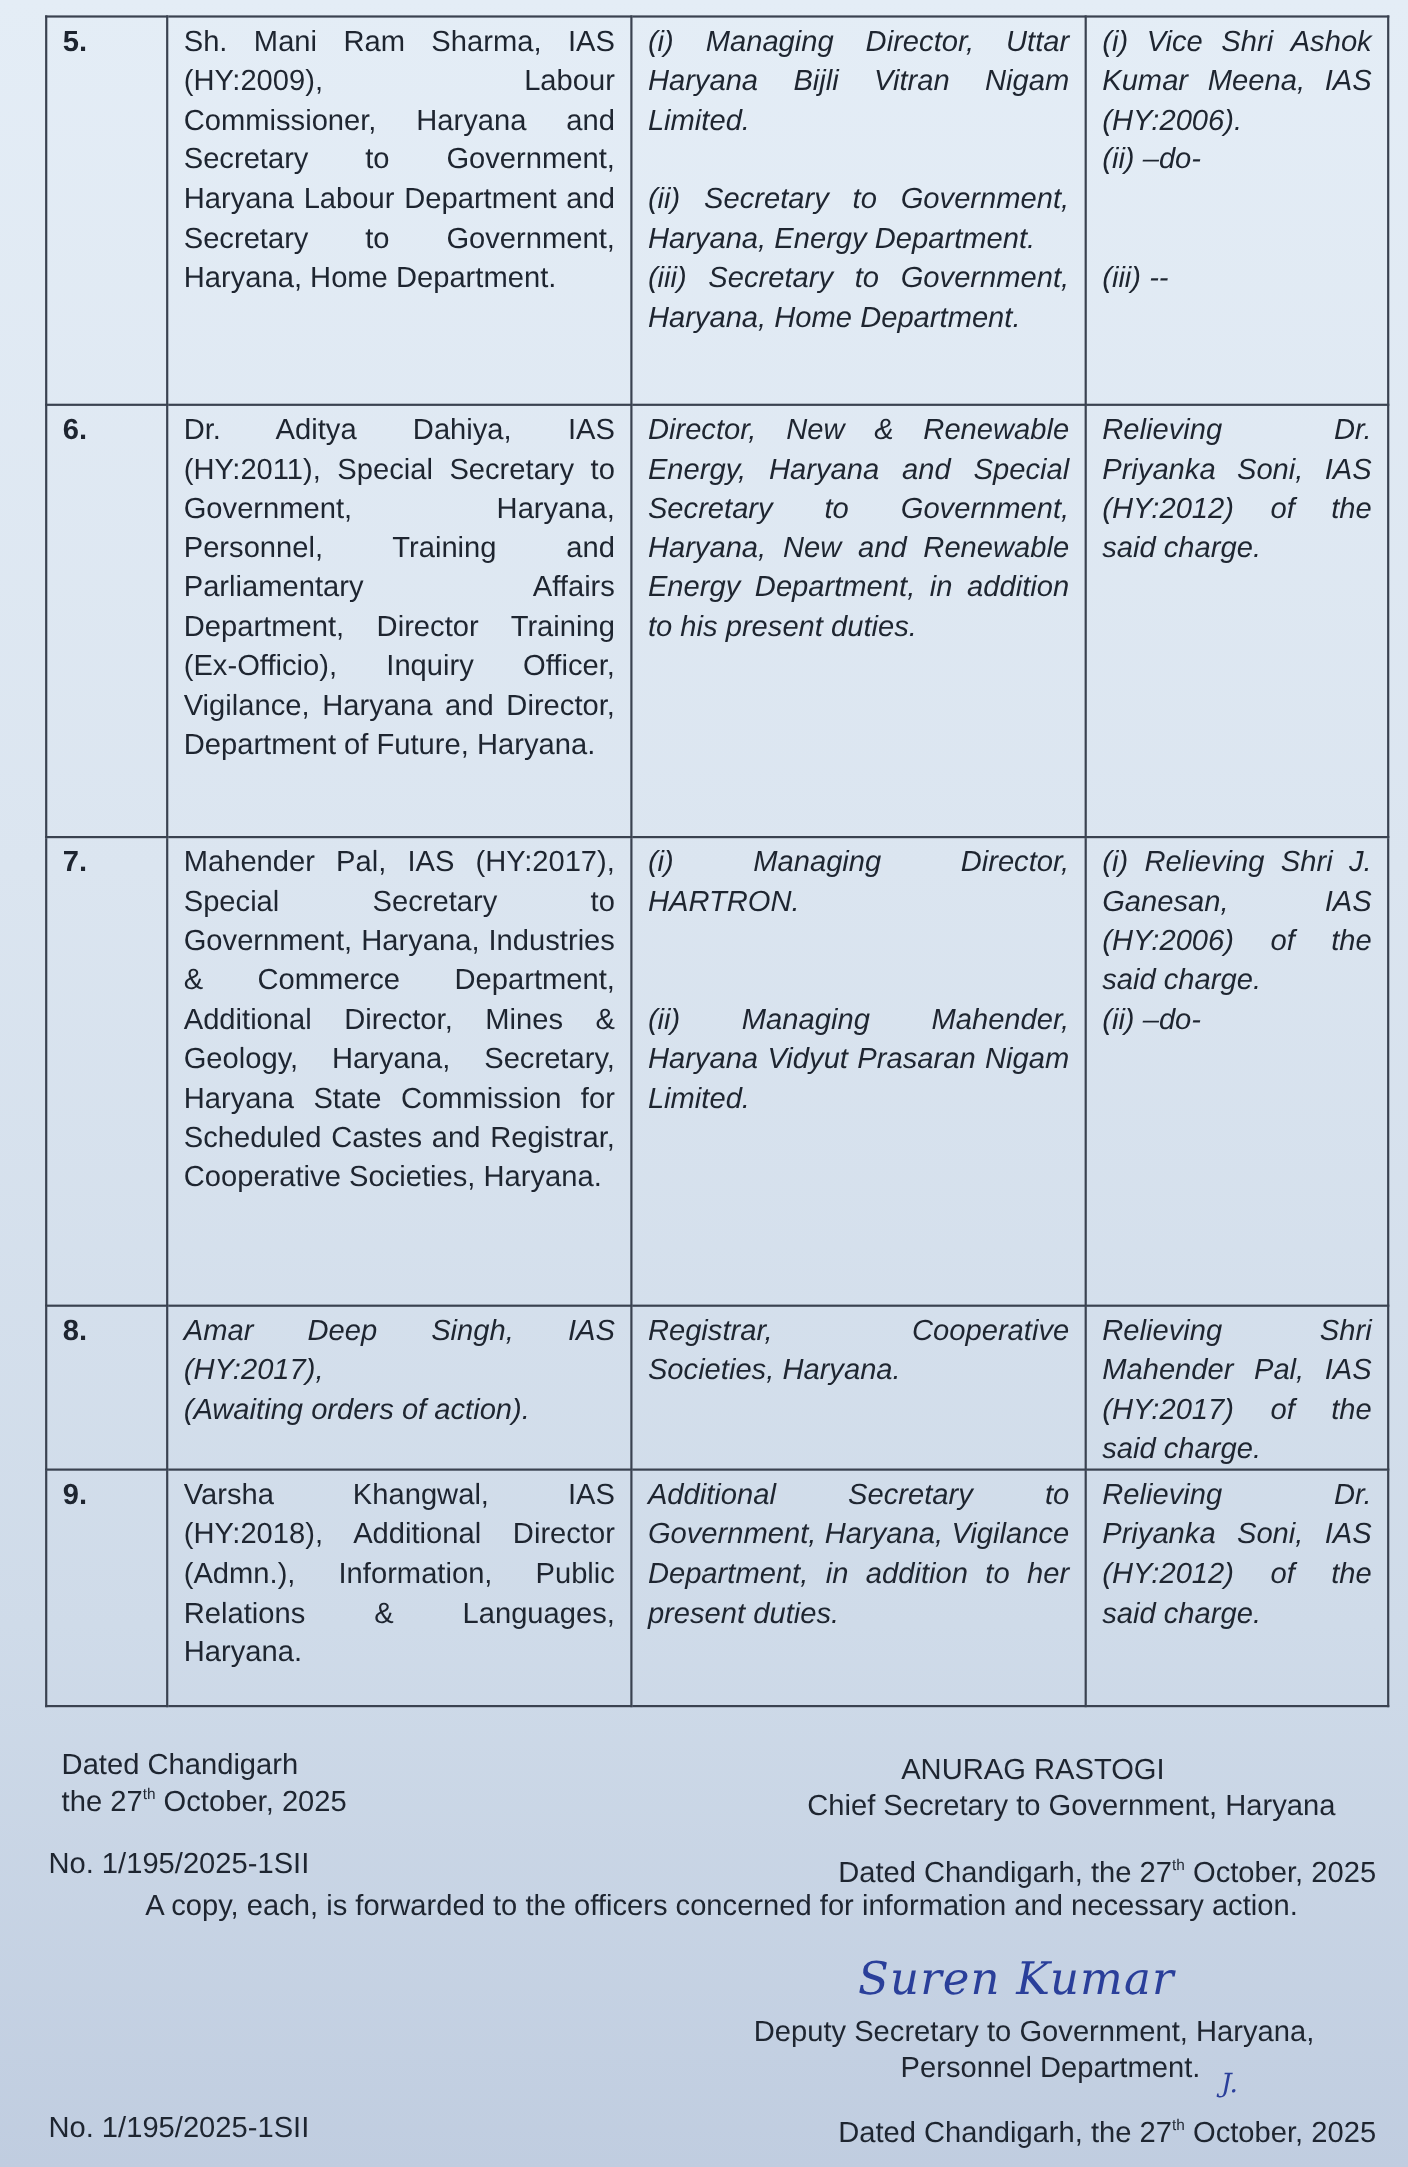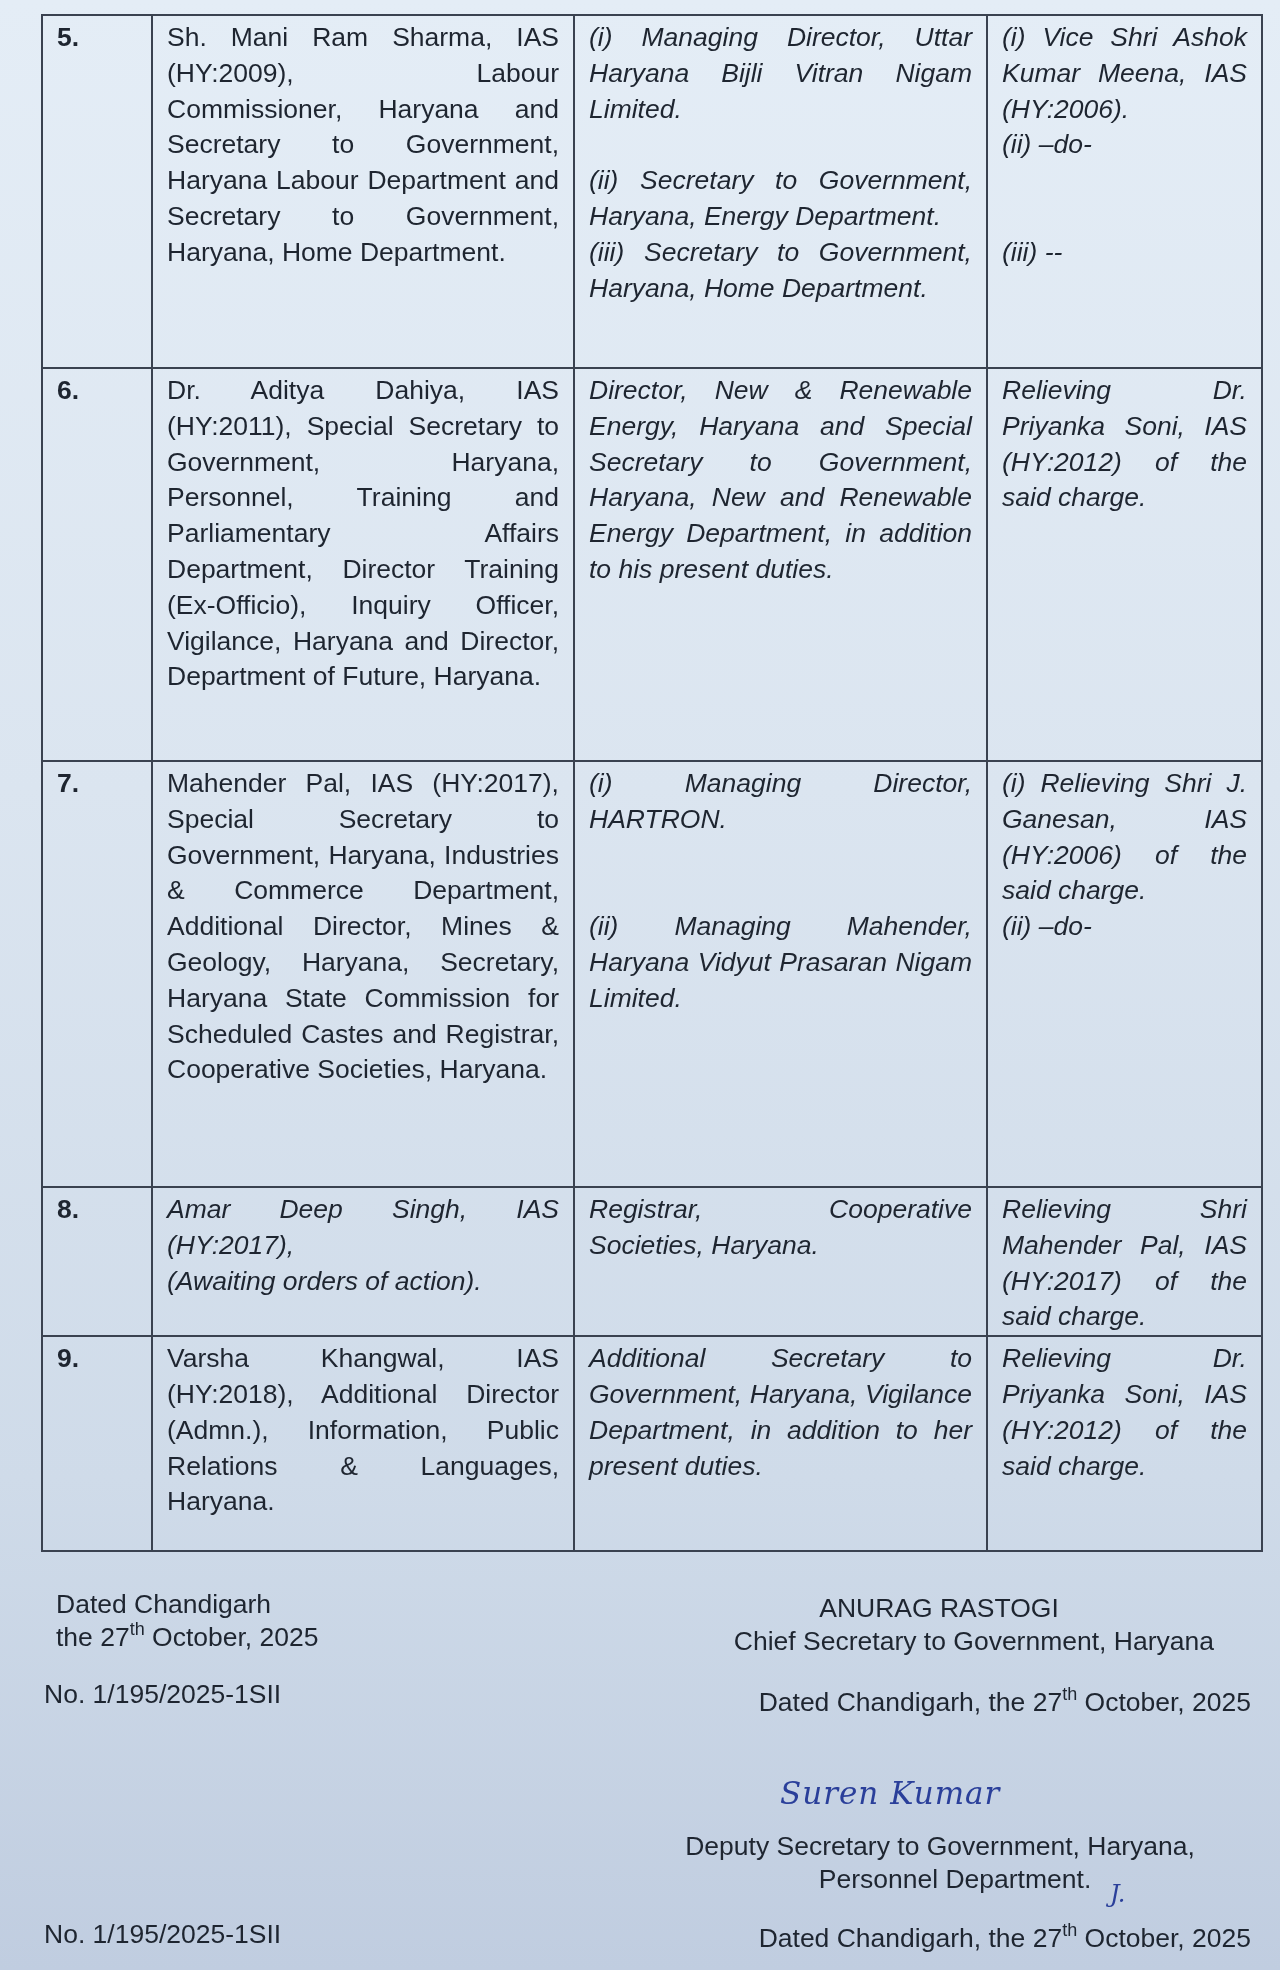--- a/index.html
+++ b/index.html
@@ -21,25 +21,25 @@
     padding: 4px 14px 0 14px;
     font-size: 26.5px; line-height: 35.8px;
     text-align: justify; text-align-last: left;
   }
   td.sno { font-weight: bold; padding-left: 14px; }
   .para { display: block; font-style: italic; }
   .gap { display: block; height: 35.8px; }
   .r5 { height: 353px; } .r6 { height: 393px; } .r7 { height: 426px; }
   .r8 { height: 137px; } .r9 { height: 215px; }
   .blk { position: absolute; font-size: 26.5px; line-height: 33px; }
-  sup { font-size: 18px; vertical-align: 11px; line-height: 0; }
+  sup { font-size: 14px; vertical-align: 11px; line-height: 0; }
   .sig {
     position: absolute; left: 780px; top: 1775px;
     font-family: "DejaVu Serif", serif; font-style: italic;
-    color: #2a3f9a; font-size: 31px; letter-spacing: 1px;
+    color: #2a3f9a; font-size: 41px; letter-spacing: 1px;
   }
   .initials { position: absolute; left: 1110px; top: 1880px; color: #2a3f9a; font-style: italic; font-size: 24px; font-family: "DejaVu Serif", serif; }
 </style>
 </head>
 <body>
 
 <div class="page">
 
   <table class="orders">
     <colgroup>
@@ -122,20 +122,21 @@
   </div>
 
   <div class="blk" style="left:624px; top:1592px; width:590px; text-align:center;">
     <div style="padding-left:40px">ANURAG RASTOGI</div>
     <div style="text-align:right">Chief Secretary to Government, Haryana</div>
   </div>
 
   <div class="blk" style="left:44px; top:1678px;">No. 1/195/2025-1SII</div>
   <div class="blk" style="right:29px; top:1686px; text-align:right;"><span>Dated Chandigarh, the 27</span><sup>th</sup><span> October, 2025</span></div>
 
+  <div class="blk" style="left:44px; top:1716px; width:1207px; text-align:justify; text-indent:88px;">A copy, each, is forwarded to the officers concerned for information and necessary action.</div>
 
   <div class="sig">Suren Kumar</div>
 
   <div class="blk" style="left:630px; top:1830px; width:620px; text-align:center;">
     <div style="text-align:center">Deputy Secretary to Government, Haryana,</div>
     <div style="padding-left:30px">Personnel Department.</div>
   </div>
   <div class="initials">J.</div>
 
   <div class="blk" style="left:44px; top:1918px;">No. 1/195/2025-1SII</div>

